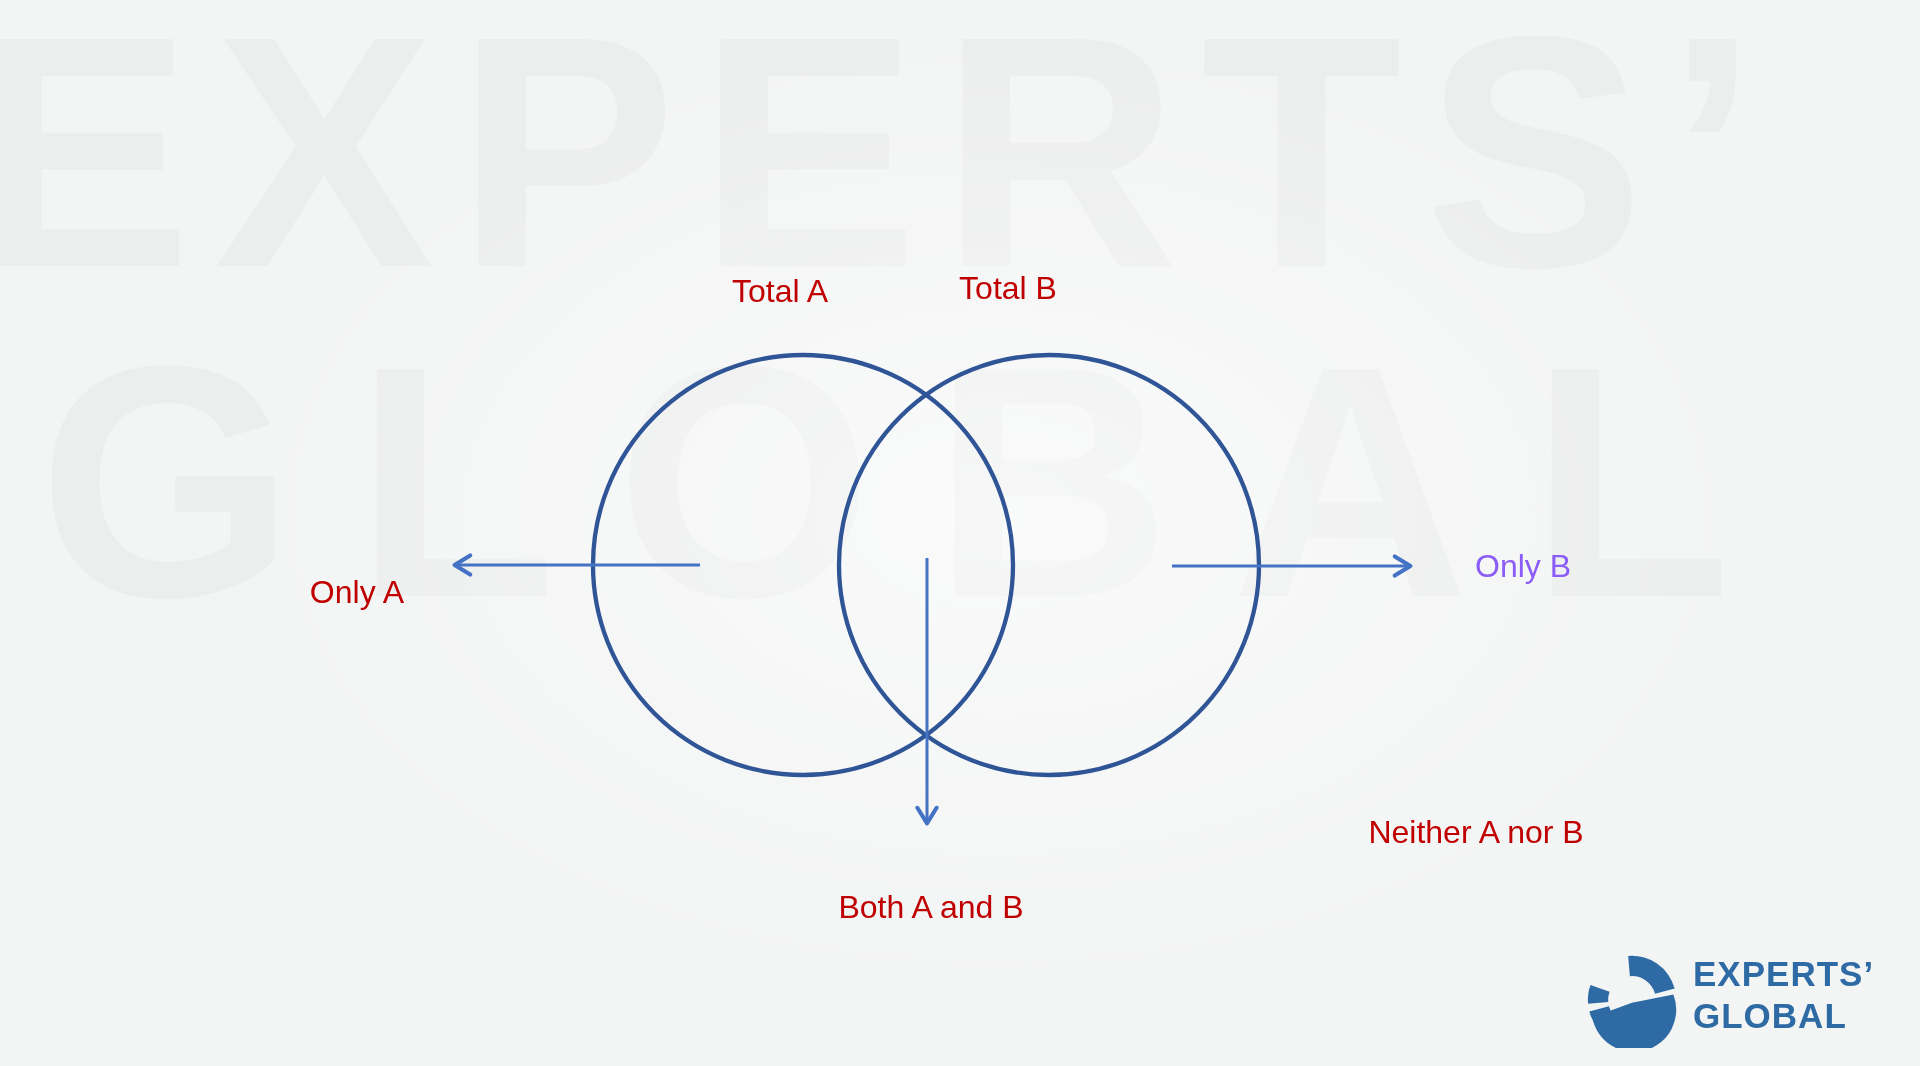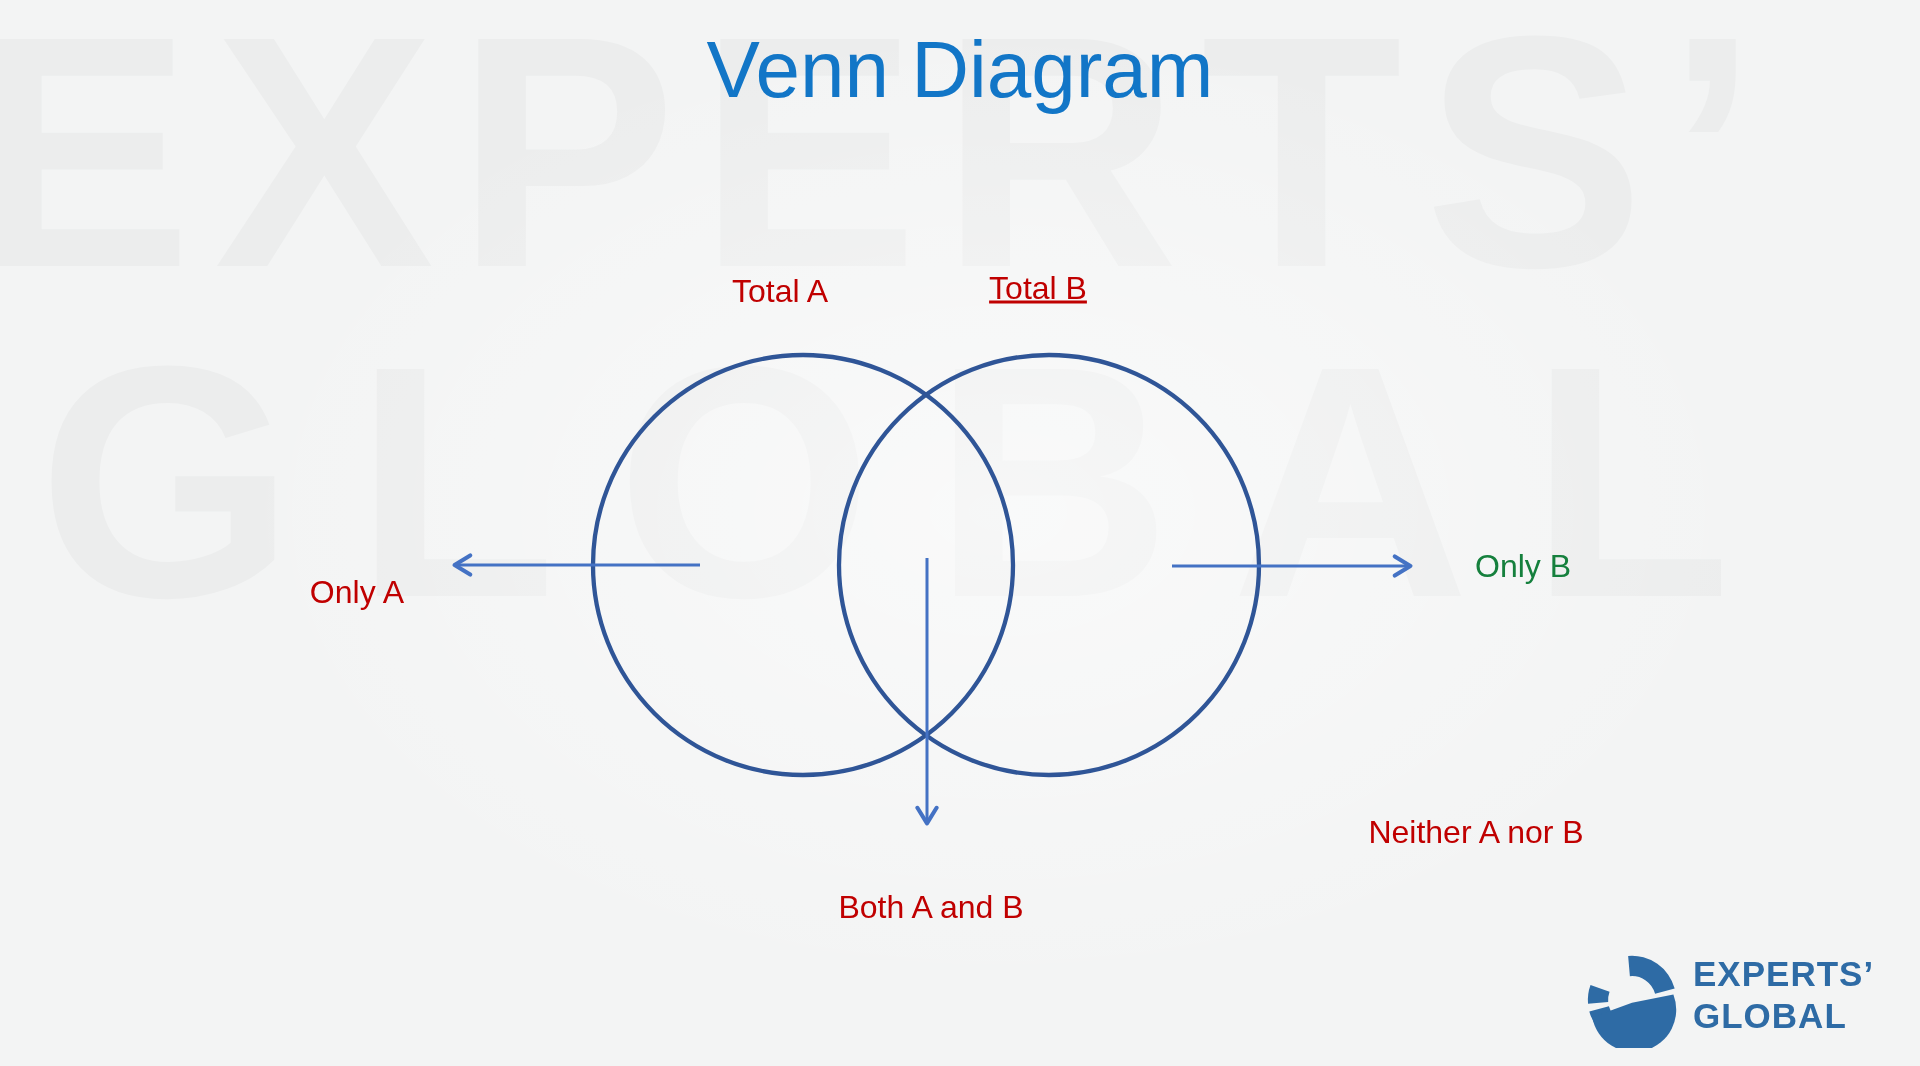--- a/index.html
+++ b/index.html
@@ -33,21 +33,21 @@
   }
   .diagram{position:absolute;left:0;top:0;z-index:2;}
   .lbl{
     position:absolute;
     transform:translate(-50%,-50%);
     font-size:32px;font-weight:400;
     white-space:nowrap;
     z-index:3;
   }
   .lbl-total-a{left:780px;top:291px;}
-  .lbl-total-b{left:1038px;top:288px;text-decoration:underline;}
+  .lbl-total-b{left:1008px;top:288px;}
   .lbl-only-a{left:357px;top:564px;}
   .lbl-only-b{left:1523px;top:566px;}
   .lbl-both{left:931px;top:907px;}
   .lbl-neither{left:1476px;top:832px;}
   .logo{
     position:absolute;left:1586px;top:952px;
     display:flex;align-items:flex-start;
     z-index:3;
   }
   .logo-icon{width:92px;height:96px;flex:none;}
@@ -59,41 +59,40 @@
   }
 </style>
 </head>
 <body>
 
 <div class="slide" style="background-color: rgb(243, 244, 244);">
 
   <div class="watermark wm1" style="color: rgb(236, 237, 237);">EXPERTS’</div>
   <div class="watermark wm2" style="color: rgb(236, 237, 237);">GLOBAL</div>
 
-  <h1 class="title" style="color: rgb(18, 118, 199);">Venn Diagram</h1>
 
   <svg class="diagram" width="1920" height="1066" viewBox="0 0 1920 1066">
     <defs>
       <marker id="arrowhead" markerWidth="8" markerHeight="8" viewBox="0 0 10 10" refX="7" refY="5" orient="auto">
         <path d="M1.5,1 L8,5 L1.5,9" fill="none" stroke-width="1.7" stroke-linecap="round" stroke-linejoin="round" stroke="#4472C4"></path>
       </marker>
     </defs>
 
     <circle cx="803" cy="565" r="210" fill="none" stroke-width="4.3" stroke="#2F5597"></circle>
     <circle cx="1049" cy="565" r="210" fill="none" stroke-width="4.3" stroke="#2F5597"></circle>
 
     <line x1="700" y1="565" x2="457" y2="565" stroke-width="3" marker-end="url(#arrowhead)" stroke="#4472C4"></line>
     <line x1="1172" y1="566" x2="1408" y2="566" stroke-width="3" marker-end="url(#arrowhead)" stroke="#4472C4"></line>
     <line x1="927" y1="558" x2="927" y2="821" stroke-width="3" marker-end="url(#arrowhead)" stroke="#4472C4"></line>
   </svg>
 
   <div class="lbl lbl-total-a" style="color: rgb(192, 0, 0);">Total A</div>
   <div class="lbl lbl-total-b" style="color: rgb(192, 0, 0);">Total B</div>
   <div class="lbl lbl-only-a" style="color: rgb(192, 0, 0); margin-top: 28px;">Only A</div>
-  <div class="lbl lbl-only-b" style="color: #15803d;">Only B</div>
+  <div class="lbl lbl-only-b" style="color: #8b5cf6;">Only B</div>
   <div class="lbl lbl-both" style="color: rgb(192, 0, 0);">Both A and B</div>
   <div class="lbl lbl-neither" style="color: rgb(192, 0, 0);">Neither A nor B</div>
 
   <div class="logo">
     <svg class="logo-icon" viewBox="0 0 100 100">
       <path d="M45.8,2.2 A48,48 0 0 1 96.4,37.6 L75.1,43.3 A26,26 0 0 0 47.7,24.1 Z" fill="#2E6BA5"></path>
       <path d="M4.9,33.6 A48,48 0 0 0 2.2,54.2 L24.1,52.3 A26,26 0 0 1 25.6,41.1 Z" fill="#2E6BA5"></path>
       <path d="M3.6,62.4 A48,48 0 0 0 13.2,80.9 L30.1,66.7 A26,26 0 0 1 24.9,56.7 Z" fill="#2E6BA5"></path>
       <path d="M50,53 L95,44 A46,46 0 1 1 6.8,68.7 Z" fill="#2E6BA5"></path>
     </svg>

